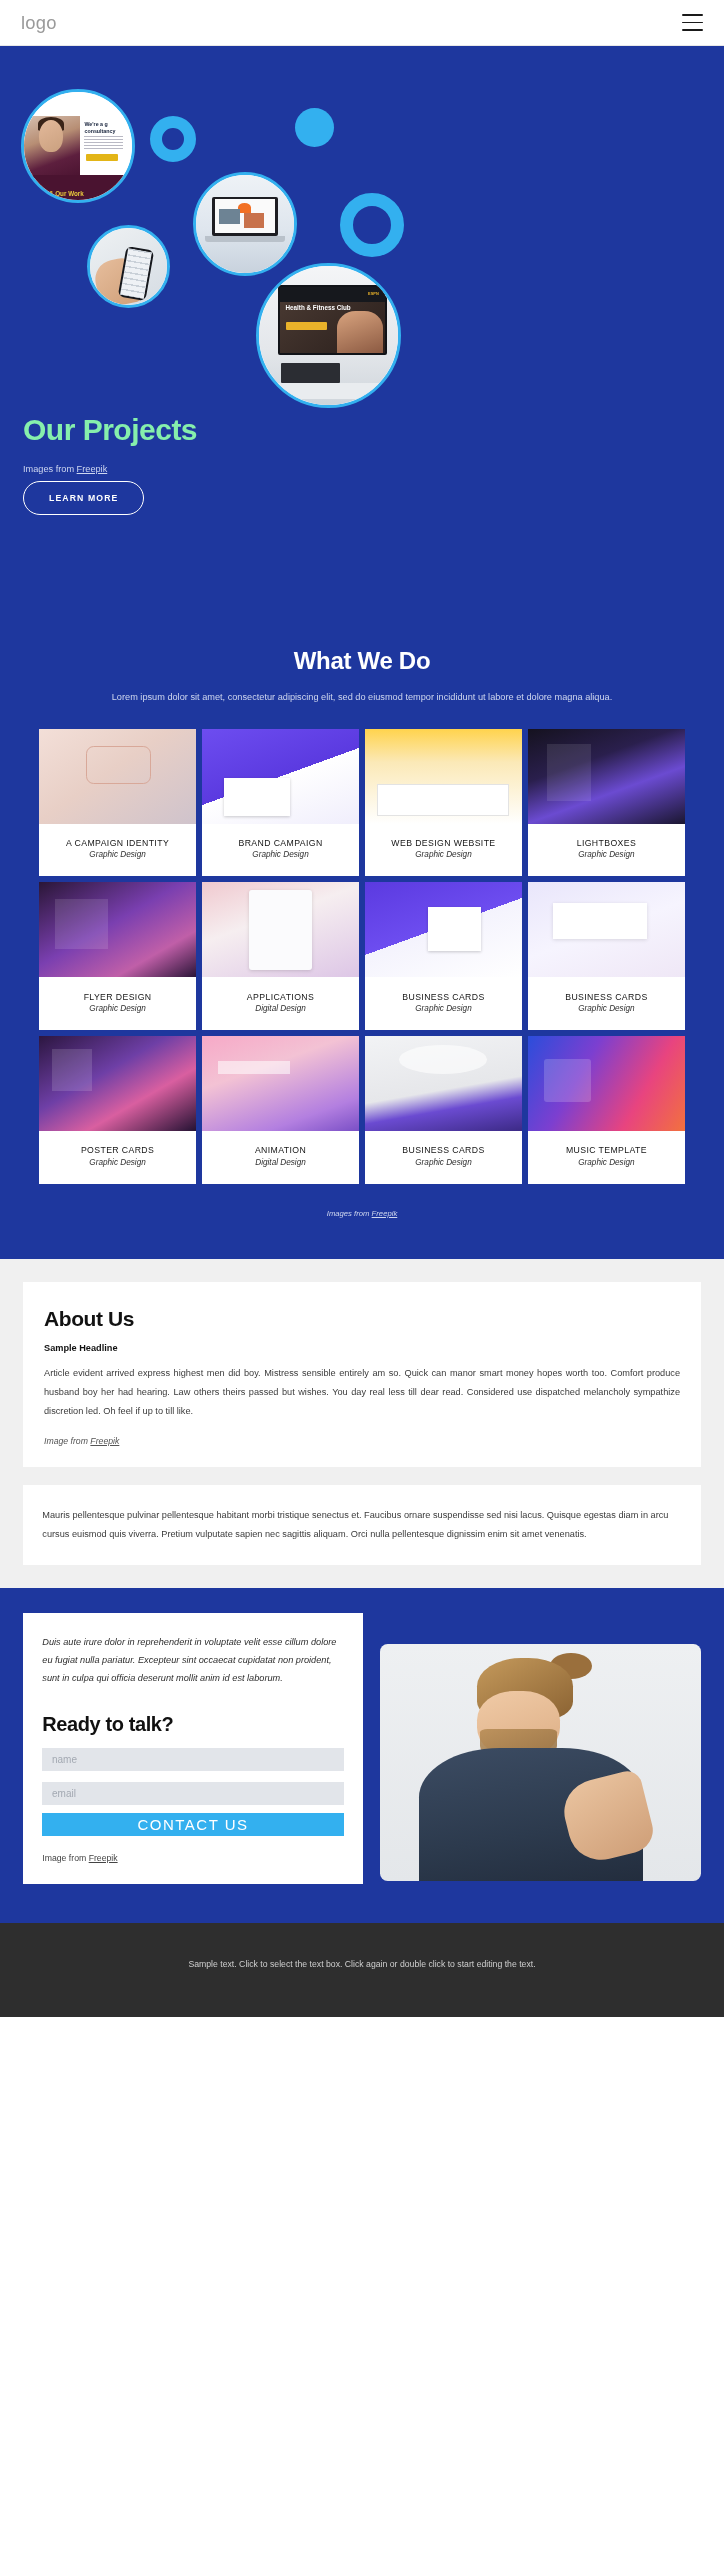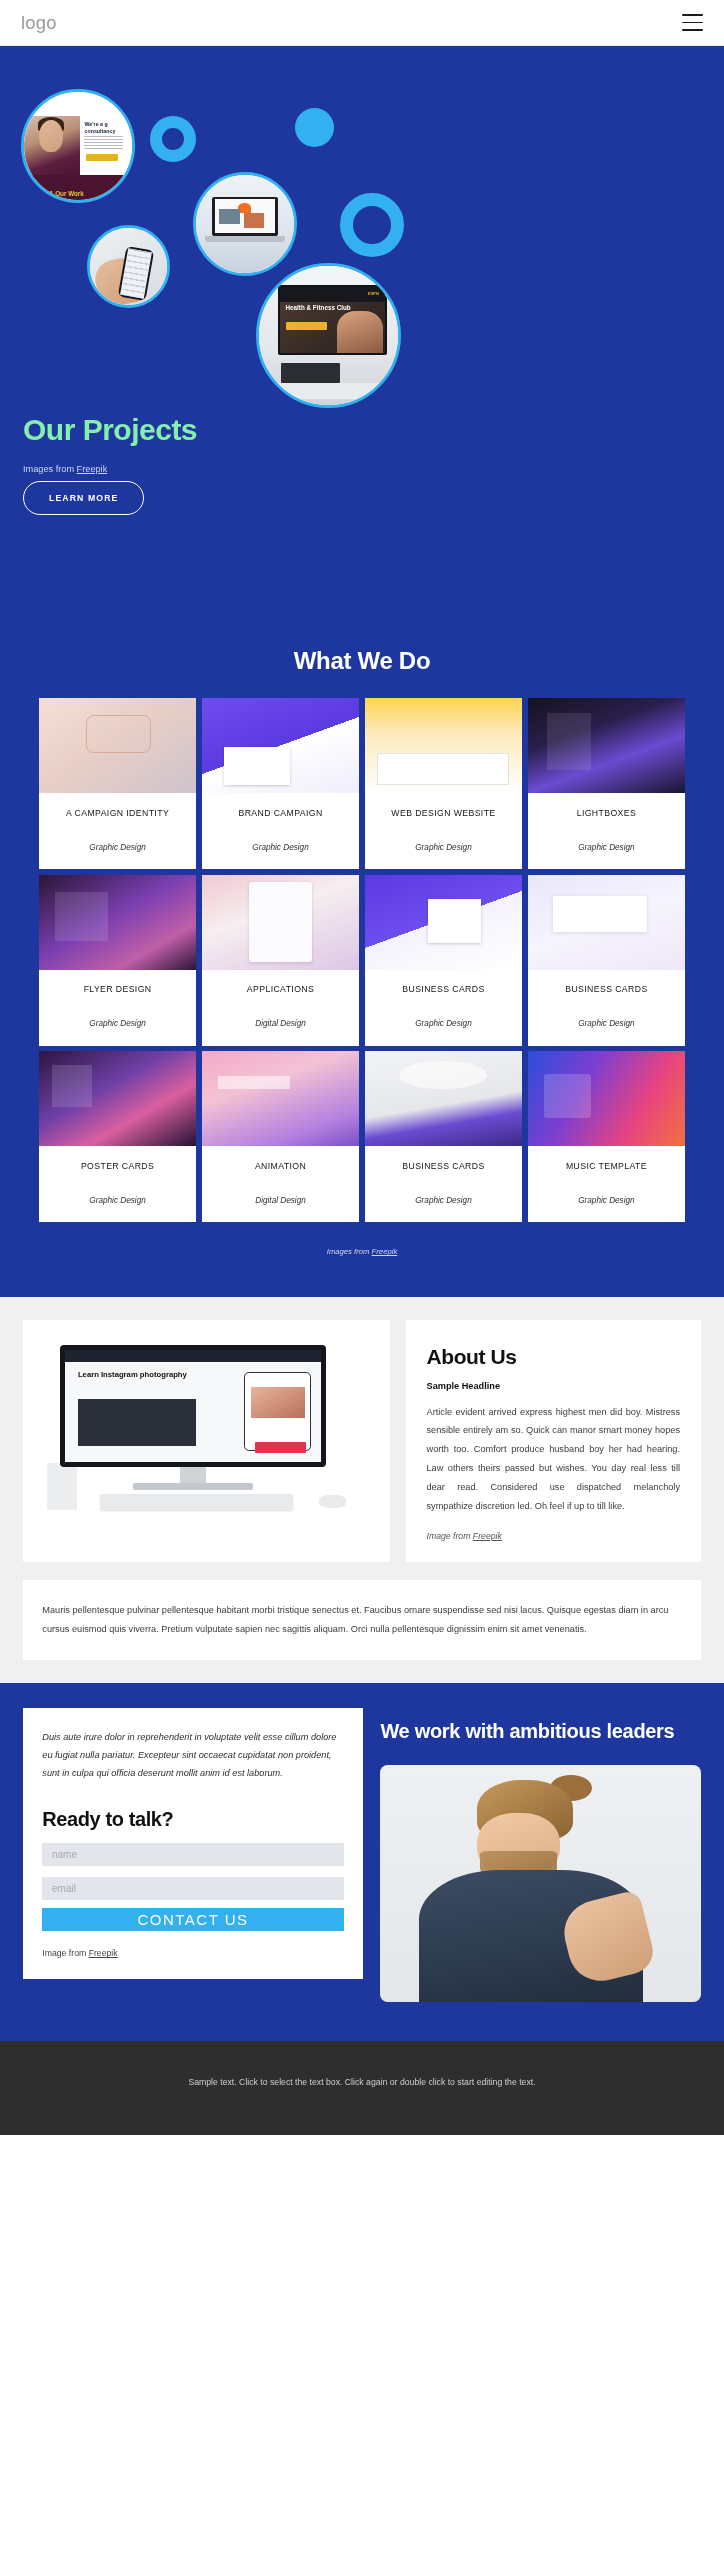--- a/index.html
+++ b/index.html
@@ -141,21 +141,21 @@
   .works-sub { text-align:center; color:#cfd7ef; font-size:9.2px; line-height:1.85; margin-top:13.5px; }
 
   .grid {
     display:grid; grid-template-columns: repeat(4, 1fr); gap:5.8px;
     padding: 0 23px; margin-top:23px;
   }
   .card { background:#ffffff; overflow:hidden; cursor:pointer; }
   .card .thumb { height:95px; width:100%; position:relative; overflow:hidden; }
   .card .meta { padding:13.5px 5.8px 17.4px; text-align:center; }
   .card .meta .name { font-size:8.7px; color:#141414; letter-spacing:0.4px; line-height:1.5; }
-  .card .meta .cat { font-size:8.2px; color:#2e2e2e; font-style:italic; margin-top:23px; }
+  .card .meta .cat { font-size:8.2px; color:#2e2e2e; font-style:italic; margin-top:0; }
 
   .works-credit { text-align:center; color:#cfd7ef; font-size:7.7px; font-style:italic; margin-top:25px; }
   .works-credit u { text-decoration:underline; }
 
   
   .t-corp { background:linear-gradient(145deg,#f3dfd8 0%,#e8cfc6 45%,#cfc3cc 100%); }
   .t-corp:after{content:"";position:absolute;left:30%;top:18%;width:40%;height:38%;border:1.9px solid #d8a899;border-radius:7.7px;}
   .t-brand { background:linear-gradient(160deg,#6d4df0 0%,#5b3ae0 50%,#ffffff 50%,#f0eefc 100%); }
   .t-brand:after{content:"";position:absolute;left:14%;top:52%;width:42%;height:40%;background:#fff;box-shadow:0 1px 2.9px rgba(0,0,0,.2);}
   .t-web { background:linear-gradient(180deg,#ffd34d 0%,#fbe9b7 35%,#ffffff 100%); }
@@ -332,20 +332,21 @@
     <h1 class="hero-title">Our Projects</h1>
     <div class="hero-credit">
       <span>Images from </span><u>Freepik</u>
     </div>
     <a class="hero-btn">LEARN MORE</a>
   </div>
 </section>
 
 <section class="works">
   <h2 class="works-title">What We Do</h2>
+  <p class="works-sub">Lorem ipsum dolor sit amet, consectetur adipiscing elit, sed do eiusmod tempor incididunt ut labore et dolore magna aliqua.</p>
 
   <div class="grid" id="portfolio-grid">
       <div class="card">
         <div class="thumb t-corp"></div>
         <div class="meta">
           <div class="name">A CAMPAIGN IDENTITY</div>
           <div class="cat">Graphic Design</div>
         </div>
       </div>
       <div class="card">
@@ -427,40 +428,20 @@
       </div>
     </div>
 
   <div class="works-credit">
     <span>Images from </span><u>Freepik</u>
   </div>
 </section>
 
 <section class="about-wrap">
   <div class="about-row">
-    <div class="about-left">
-      <div class="imac">
-        <div class="spk"></div>
-        <div class="screen">
-          <div class="inner">
-            <div class="bar"></div>
-            <div class="hl">Learn Instagram photography</div>
-            <div class="blk"></div>
-            <div class="ph">
-                <i></i>
-              </div>
-            <div class="red"></div>
-          </div>
-        </div>
-        <div class="neck"></div>
-        <div class="foot"></div>
-        <div class="kbd"></div>
-        <div class="mouse"></div>
-      </div>
-    </div>
 
     <div class="about-right">
       <h2 class="about-title">About Us</h2>
       <div class="about-headline">Sample Headline</div>
       <p class="about-body">Article evident arrived express highest men did boy. Mistress sensible entirely am so. Quick can manor smart money hopes worth too. Comfort produce husband boy her had hearing. Law others theirs passed but wishes. You day real less till dear read. Considered use dispatched melancholy sympathize discretion led. Oh feel if up to till like.</p>
       <div class="about-credit">
         <span>Image from </span><u>Freepik</u>
       </div>
     </div>
   </div>
@@ -476,21 +457,20 @@
     <h2 class="ready">Ready to talk?</h2>
     <input class="field" type="text" placeholder="name" style="">
     <input class="field" type="text" placeholder="email" style="">
     <button class="submit">CONTACT US</button>
     <div class="contact-credit">
       <span>Image from </span><u>Freepik</u>
     </div>
   </div>
 
   <div class="contact-right">
-    <h2 class="cr-title">We work with ambitious leaders</h2>
     <div class="portrait">
       <div class="bun"></div>
       <div class="hair"></div>
       <div class="face"></div>
       <div class="beard"></div>
       <div class="body"></div>
       <div class="arm"></div>
     </div>
   </div>
 </section>

